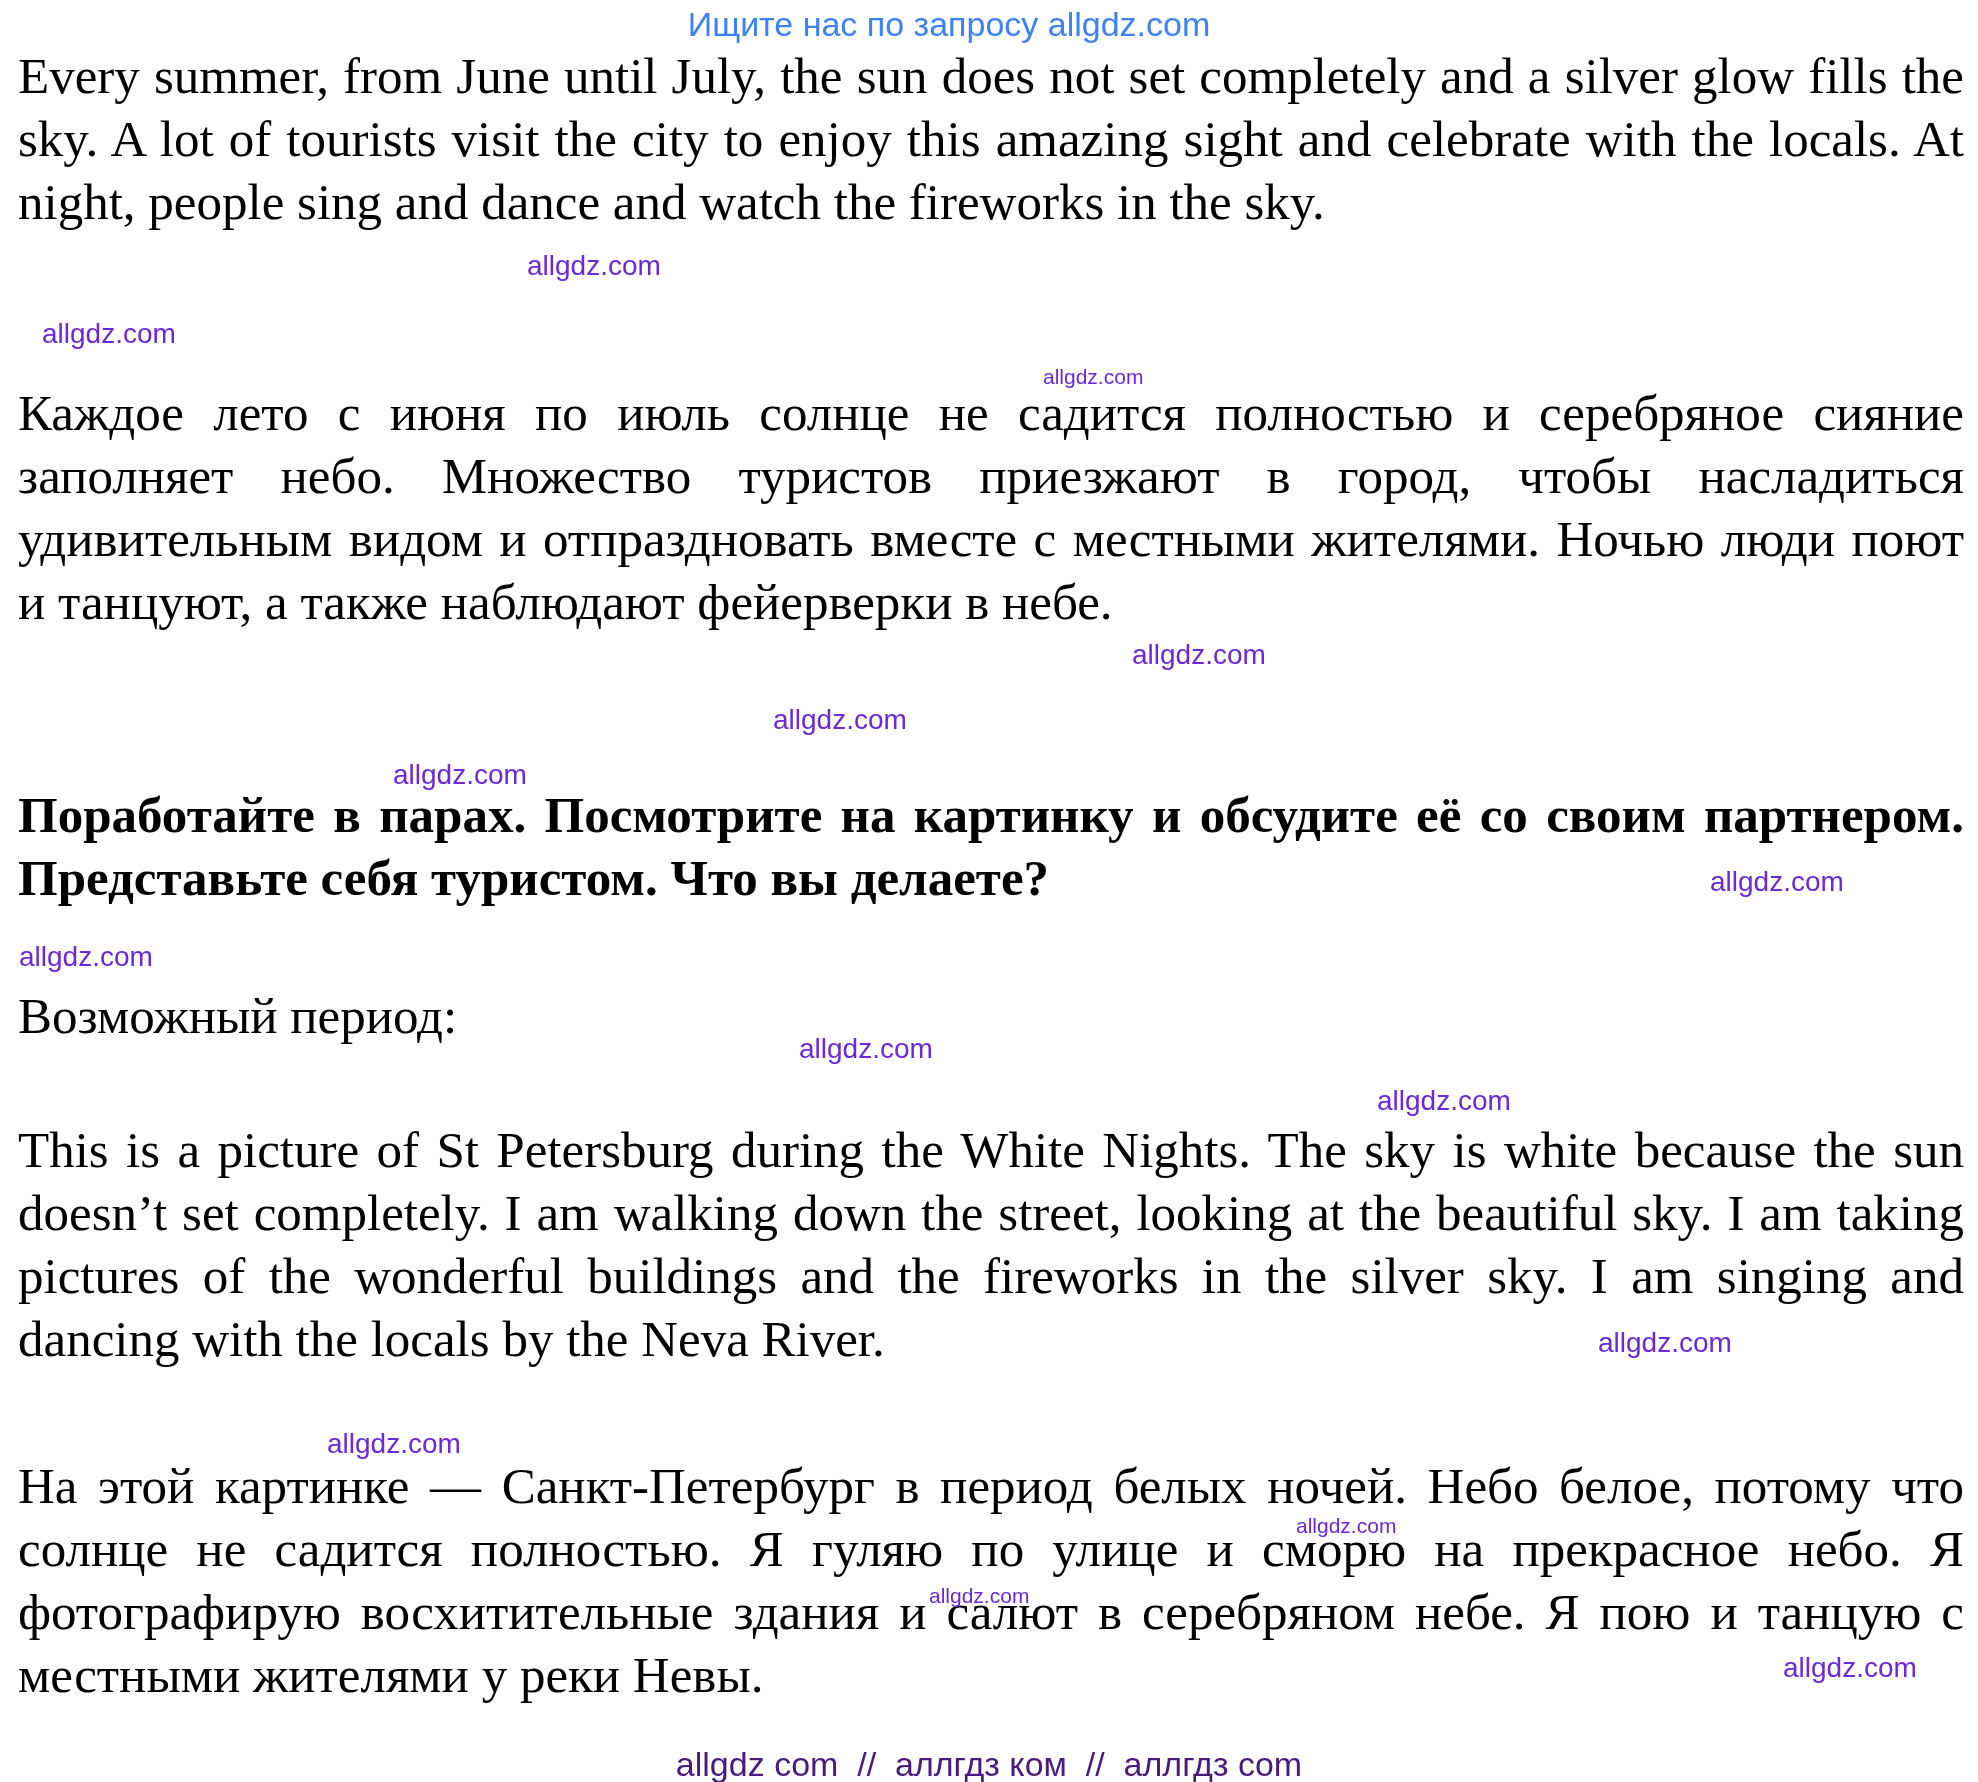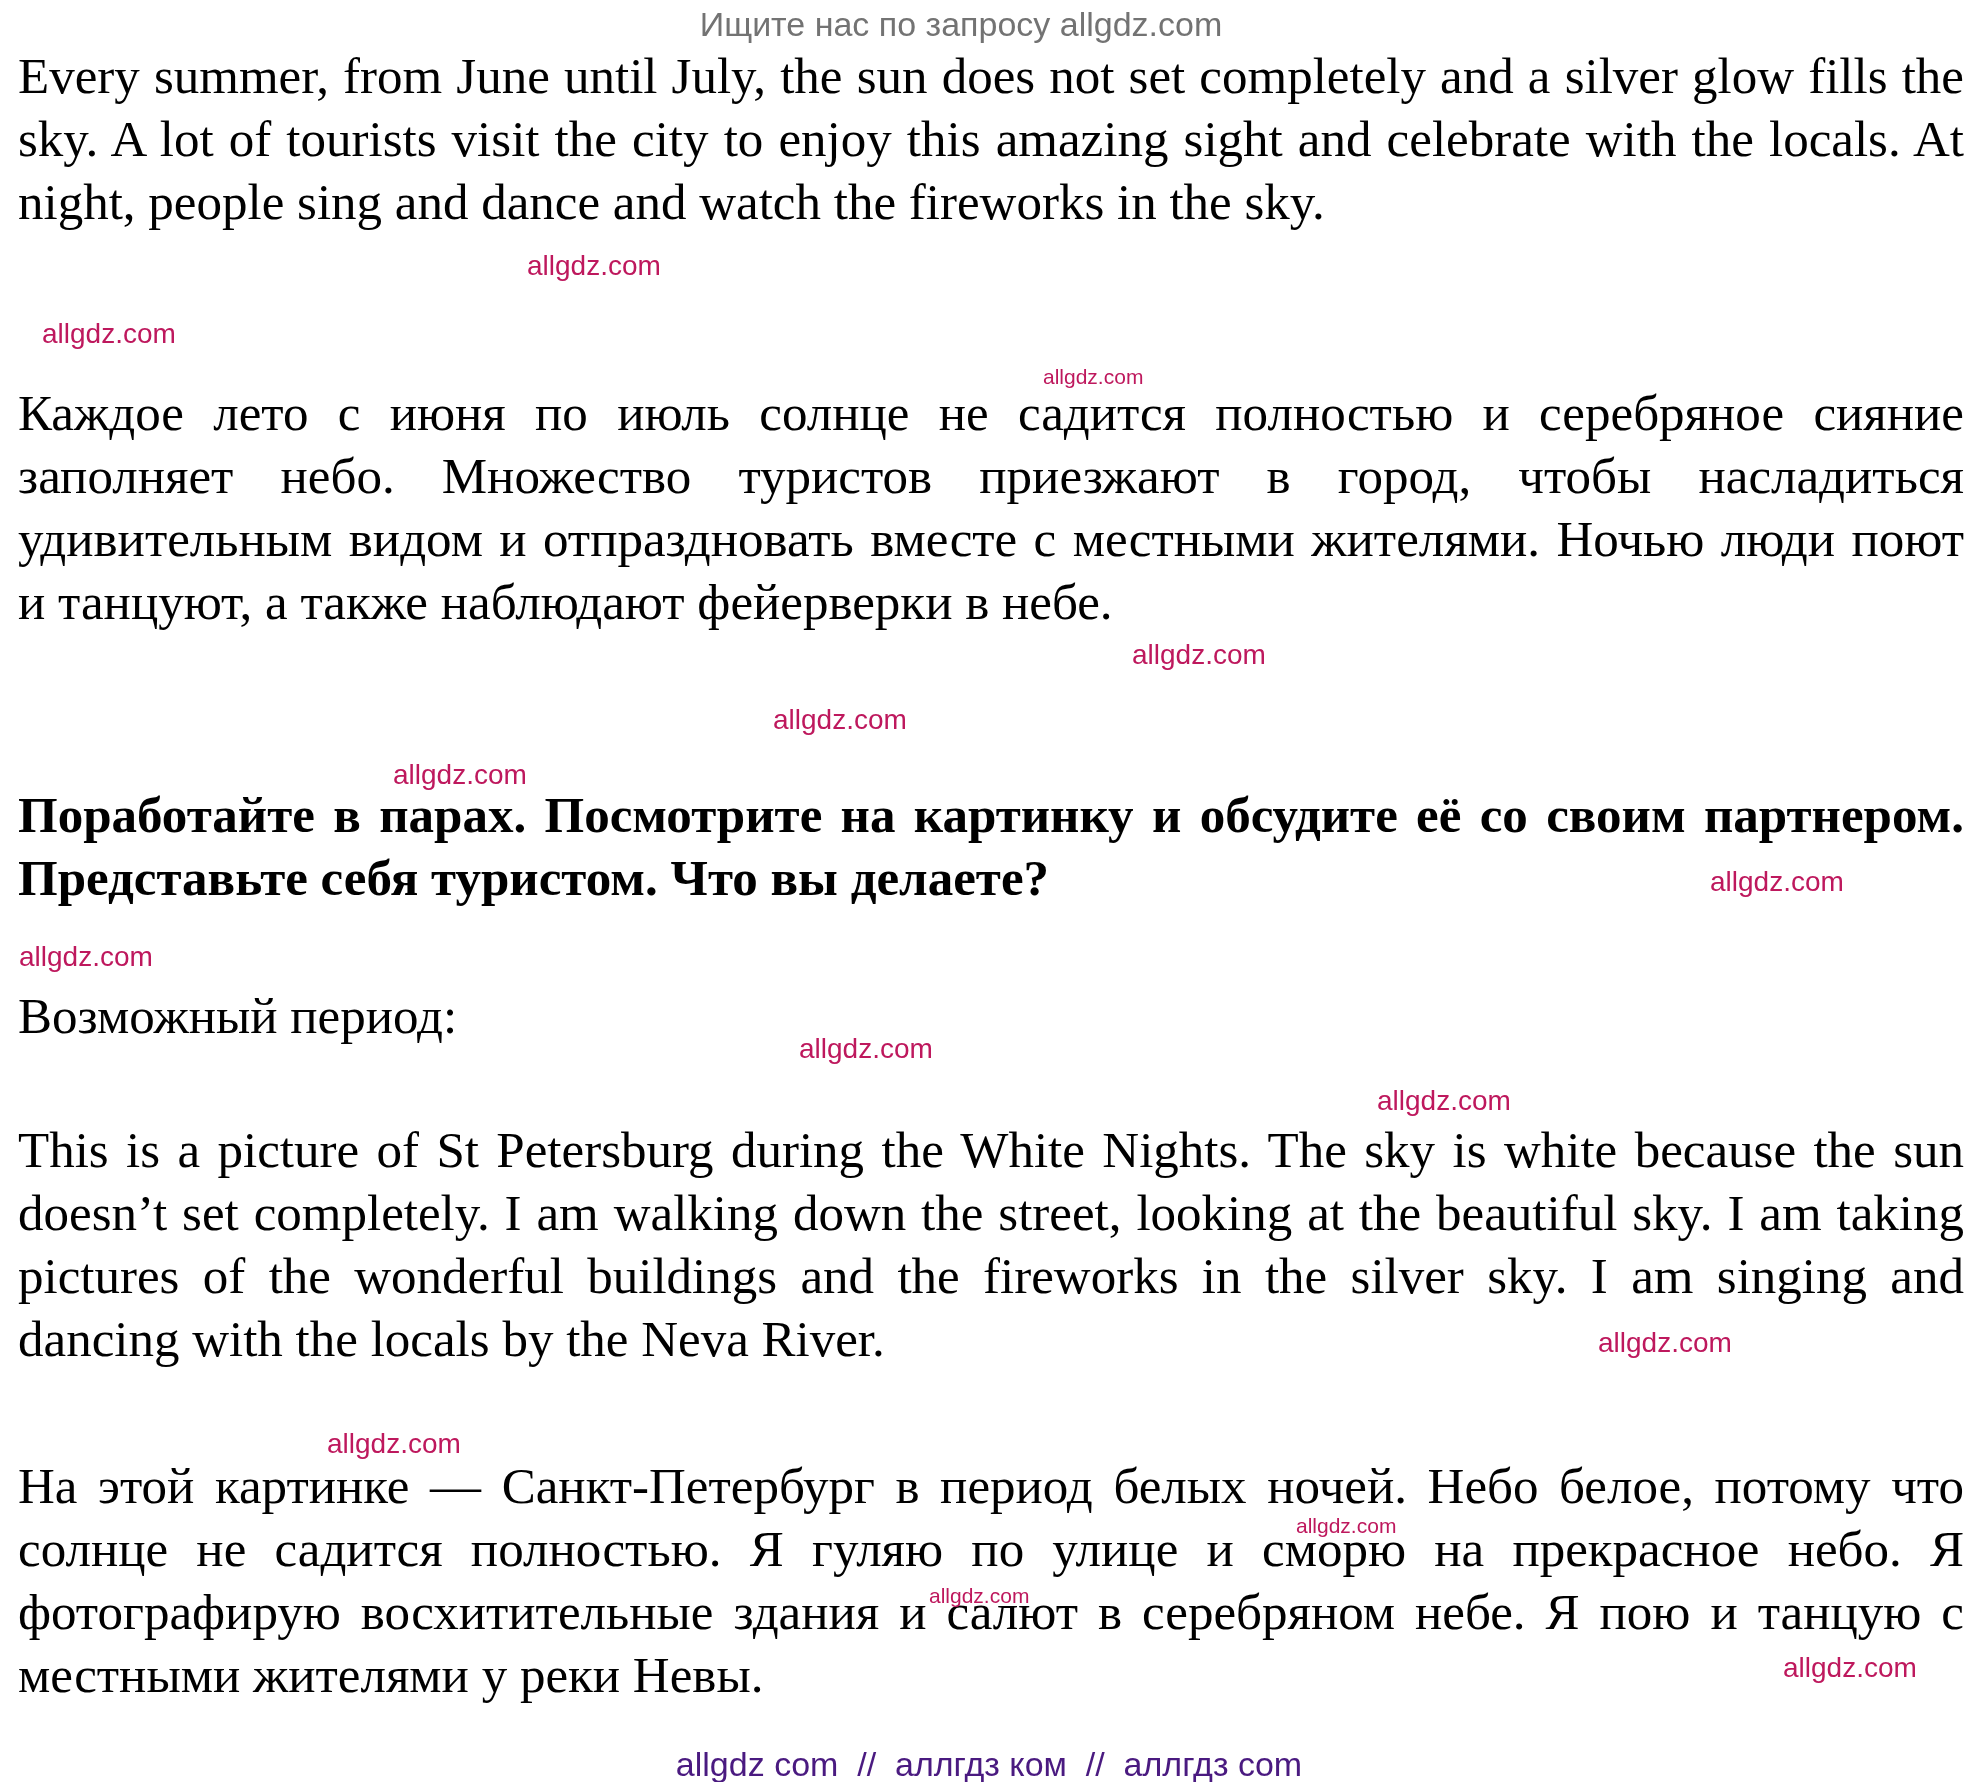--- a/index.html
+++ b/index.html
@@ -1,30 +1,30 @@
 <!DOCTYPE html>
 <html><head>
 <meta charset="utf-8">
 <style>
   html, body { margin: 0; padding: 0; background: #ffffff; }
   body { width: 1978px; height: 1782px; position: relative; overflow: hidden; }
   .banner {
-    position: absolute; left: 16px; top: 4px; width: 1890px; text-align: center;
+    position: absolute; left: 4px; top: 4px; width: 1890px; text-align: center;
     font-family: "Liberation Sans", sans-serif; font-size: 34px; line-height: 40px;
-    color: #737373;
+    color: #3b82f6;
   }
   .para {
     position: absolute; left: 18px; width: 1946px;
     font-family: "Liberation Serif", serif; font-size: 51px; line-height: 63px;
     color: #000; text-align: justify; text-align-last: left; margin: 0;
   }
   .para.bold { font-weight: bold; }
   .wm {
     position: absolute; font-family: "Liberation Sans", sans-serif;
-    color: #be185d; line-height: 1; white-space: nowrap;
+    color: #6d28d9; line-height: 1; white-space: nowrap;
   }
   .wm.lg { font-size: 28px; }
   .wm.sm { font-size: 21px; }
   .footer {
     position: absolute; left: 0; top: 1744px; width: 1978px; text-align: center;
     font-family: "Liberation Sans", sans-serif; font-size: 34px; line-height: 40px;
     color: #4a1a80; white-space: pre;
   }
 </style>
 </head>

